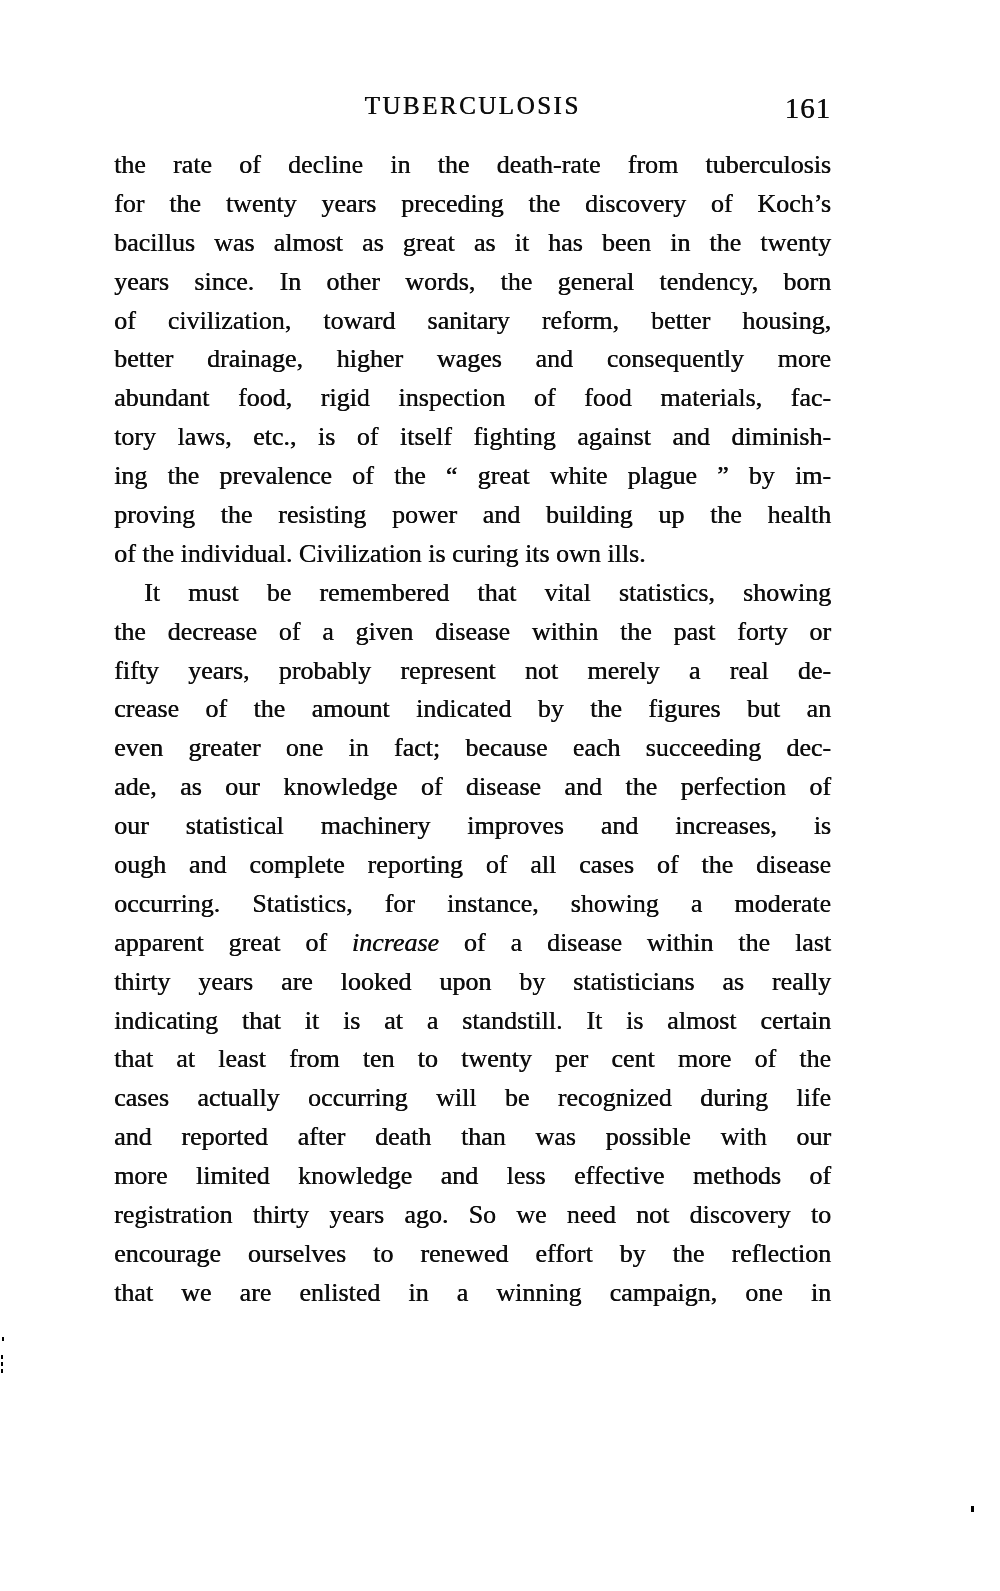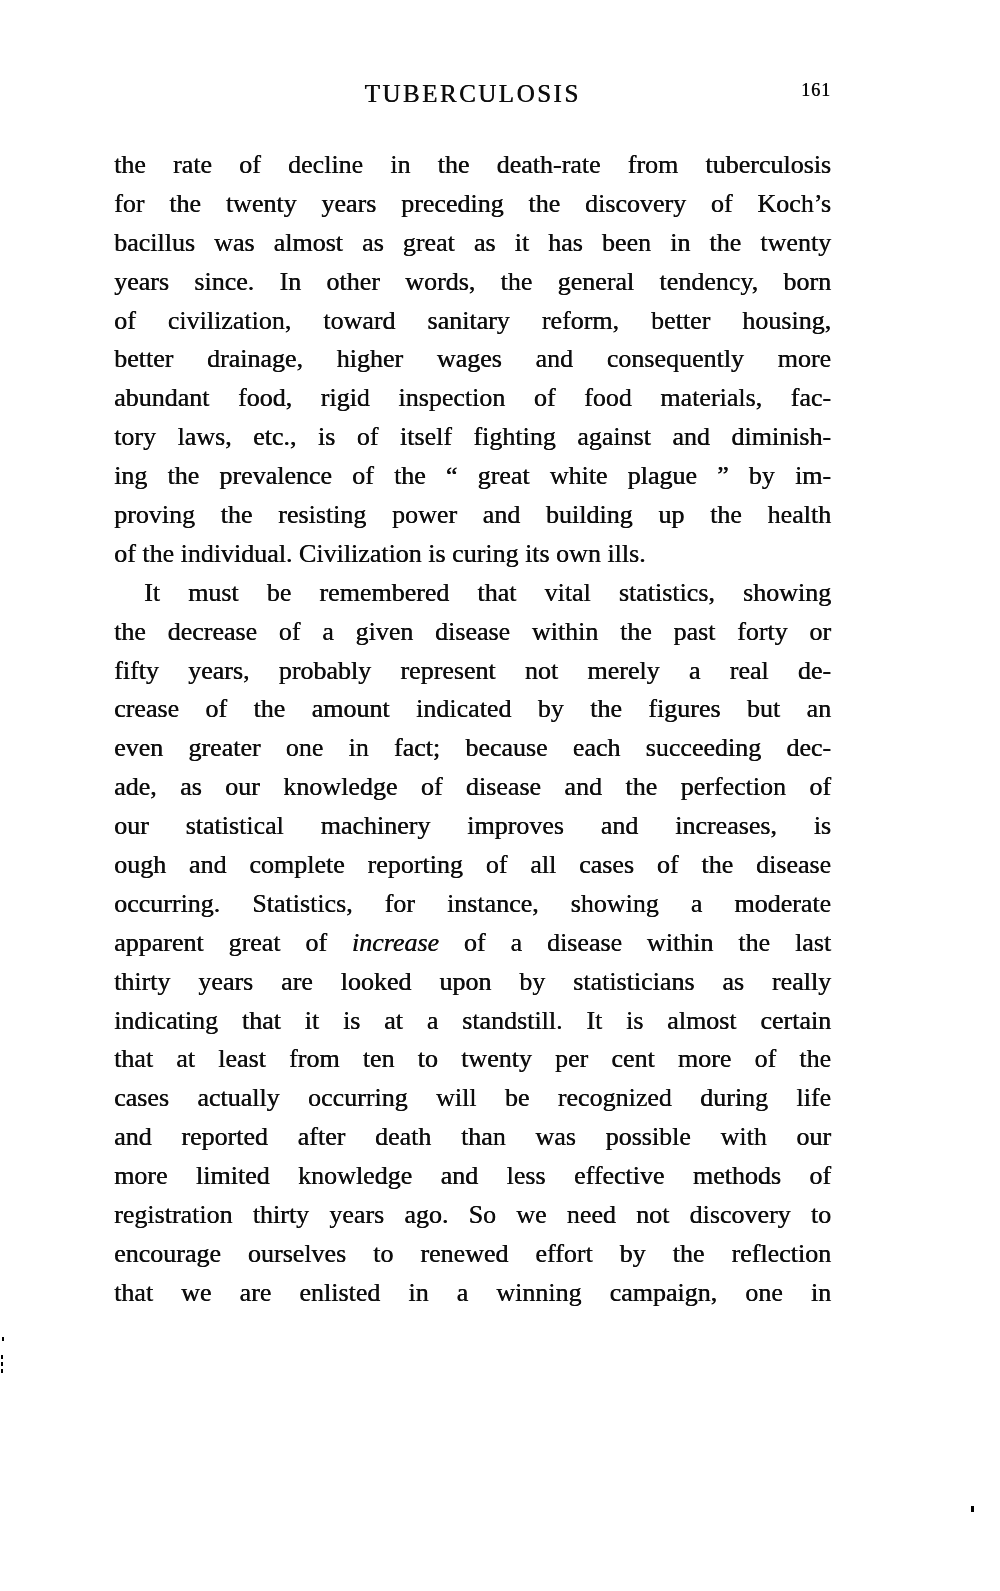--- a/index.html
+++ b/index.html
@@ -13,39 +13,39 @@
     height: 1591px;
     background: #ffffff;
     overflow: hidden;
     font-family: "Liberation Serif", "DejaVu Serif", serif;
     color: #0e0e0e;
   }
   
   .running-header {
     position: absolute;
     left: 114px;
-    top: 80px;
+    top: 92px;
     width: 717px;
     height: 34px;
   }
   .running-title {
     position: absolute;
     left: 50%;
     transform: translateX(-50%);
     top: 0;
     font-size: 25px;
     letter-spacing: 2.5px;
     white-space: nowrap;
     text-shadow: 0.5px 0 0 currentColor;
   }
   .page-number {
     position: absolute;
     right: 0;
     top: 0;
-    font-size: 18px;
+    font-size: 29px;
     letter-spacing: 1px;
     text-shadow: 0.5px 0 0 currentColor;
   }
   
   .text-block {
     position: absolute;
     left: 114px;
     top: 146px;
     width: 717px;
   }

